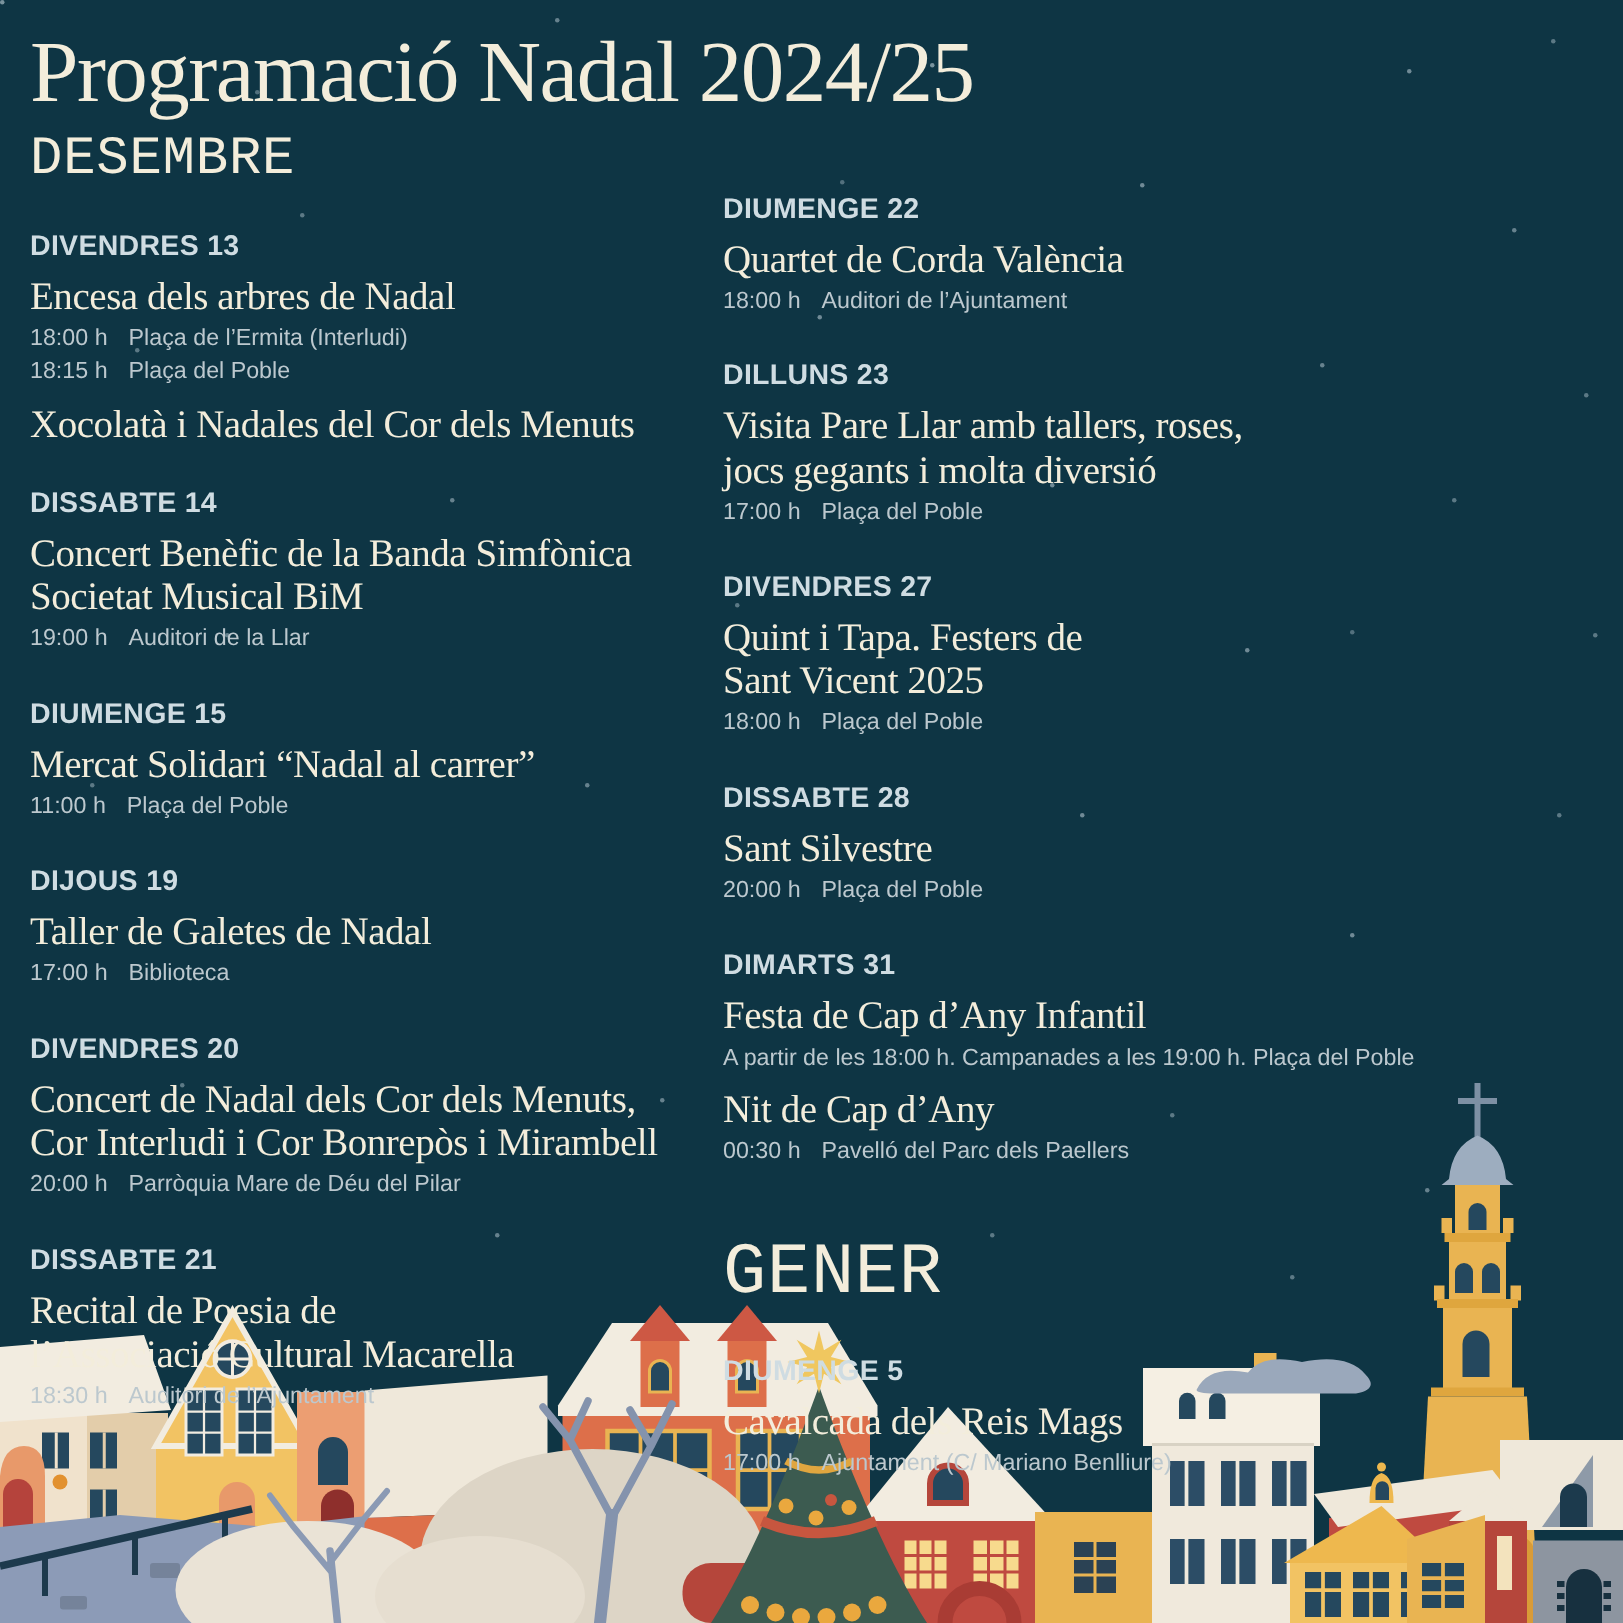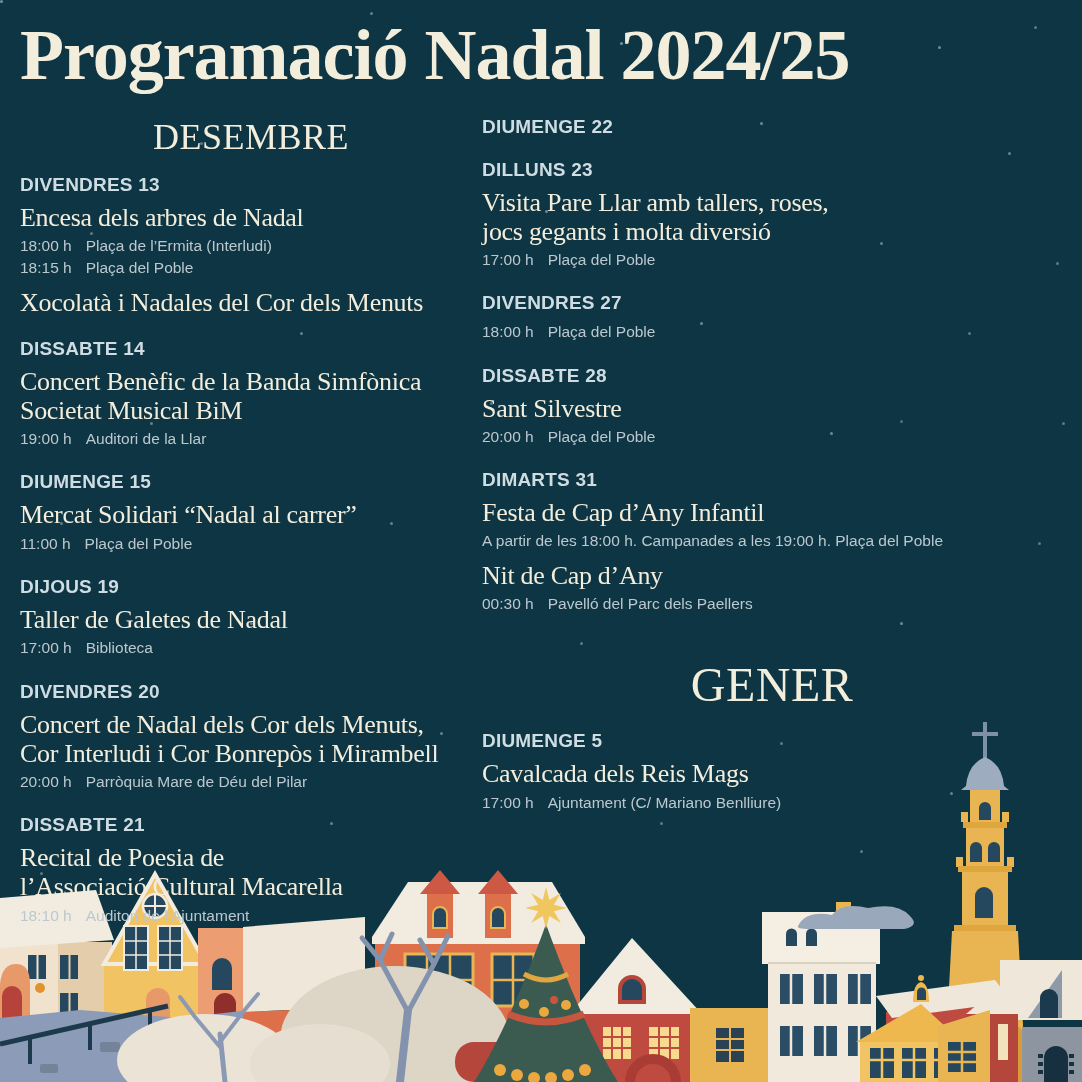--- a/index.html
+++ b/index.html
@@ -25,33 +25,33 @@
       250px 622px rgba(210,224,232,.45), 580px 642px rgba(210,224,232,.4),
       900px 622px rgba(210,224,232,.5), 120px 722px rgba(210,224,232,.4),
       440px 732px rgba(210,224,232,.45), 780px 742px rgba(210,224,232,.4),
       330px 822px rgba(210,224,232,.45), 660px 822px rgba(210,224,232,.4),
       950px 792px rgba(210,224,232,.45), 40px 872px rgba(210,224,232,.4),
       860px 850px rgba(210,224,232,.4), 560px 120px rgba(210,224,232,.35),
       170px 60px rgba(210,224,232,.35), 900px 420px rgba(210,224,232,.35);
   }
   .page{position:relative;z-index:3;padding:14px 20px 0 20px;}
   .title{
-    font-family:"Liberation Serif","DejaVu Serif",serif;font-weight:bold;
-    font-size:72px;letter-spacing:-1px;color:var(--heading,#f3eddb);
+    font-family:"Liberation Serif","DejaVu Serif",serif;font-weight:normal;
+    font-size:58px;letter-spacing:-1px;color:var(--heading,#f3eddb);
     margin:4px 0 6px 0;line-height:1.05;
   }
   .columns{display:flex;align-items:flex-start;}
   .col-left{width:462px;flex-shrink:0;}
   .col-right{flex:1;padding-top:16px;}
   .month{
-    font-family:Liberation Serif, serif;font-weight:normal;
-    font-size:36px;color:var(--heading,#f3eddb);margin:16px 0 16px 0;letter-spacing:.5px;text-align:center;
+    font-family:Liberation Mono, monospace;font-weight:normal;
+    font-size:36px;color:var(--heading,#f3eddb);margin:0 0 16px 0;letter-spacing:.5px;
   }
   .month.gener{font-size:48px;margin-top:42px;margin-bottom:18px;}
-  .event-block{margin-bottom:21px;}
+  .event-block{margin-bottom:21px;margin-top:28px;}
   .day{font-weight:bold;font-size:19px;color:var(--day,#cfdce2);margin-bottom:7px;letter-spacing:.2px;}
   .item{margin-bottom:8px;}
   .item:last-child{margin-bottom:0;}
   .event-title{
     font-family:"Liberation Serif","DejaVu Serif",serif;
     font-size:26px;line-height:1.12;color:var(--heading,#f3eddb);
     letter-spacing:-.3px;white-space:pre-line;margin:0 0 3px 0;
   }
   .detail{font-size:15.5px;line-height:1.45;color:var(--detail,#bcc8ce);}
   .detail .time{margin-right:14px;}
@@ -107,41 +107,47 @@
               <div class="event-title">Concert de Nadal dels Cor dels Menuts,
 Cor Interludi i Cor Bonrepòs i Mirambell</div>
               <div class="detail"><span class="time">20:00 h</span><span class="place">Parròquia Mare de Déu del Pilar</span></div>
             </div>
           </div>
           <div class="event-block">
             <div class="day">DISSABTE 21</div>
             <div class="item">
               <div class="event-title">Recital de Poesia de
 l’Associació Cultural Macarella</div>
-              <div class="detail"><span class="time">18:10 h</span><span class="place">Auditori de l’Ajuntament</span></div>
+              <div class="detail"><span class="time">18:30 h</span><span class="place">Auditori de l’Ajuntament</span></div>
             </div>
           </div>
         </div>
     </div>
     <div class="col-right">
       <div id="events-right">
           <div class="event-block">
             <div class="day">DIUMENGE 22</div>
+            <div class="item">
+              <div class="event-title">Quartet de Corda València</div>
+              <div class="detail"><span class="time">18:00 h</span><span class="place">Auditori de l’Ajuntament</span></div>
+            </div>
           </div>
           <div class="event-block">
             <div class="day">DILLUNS 23</div>
             <div class="item">
               <div class="event-title">Visita Pare Llar amb tallers, roses,
 jocs gegants i molta diversió</div>
               <div class="detail"><span class="time">17:00 h</span><span class="place">Plaça del Poble</span></div>
             </div>
           </div>
           <div class="event-block">
             <div class="day">DIVENDRES 27</div>
             <div class="item">
+              <div class="event-title">Quint i Tapa. Festers de
+Sant Vicent 2025</div>
               <div class="detail"><span class="time">18:00 h</span><span class="place">Plaça del Poble</span></div>
             </div>
           </div>
           <div class="event-block">
             <div class="day">DISSABTE 28</div>
             <div class="item">
               <div class="event-title">Sant Silvestre</div>
               <div class="detail"><span class="time">20:00 h</span><span class="place">Plaça del Poble</span></div>
             </div>
           </div>

